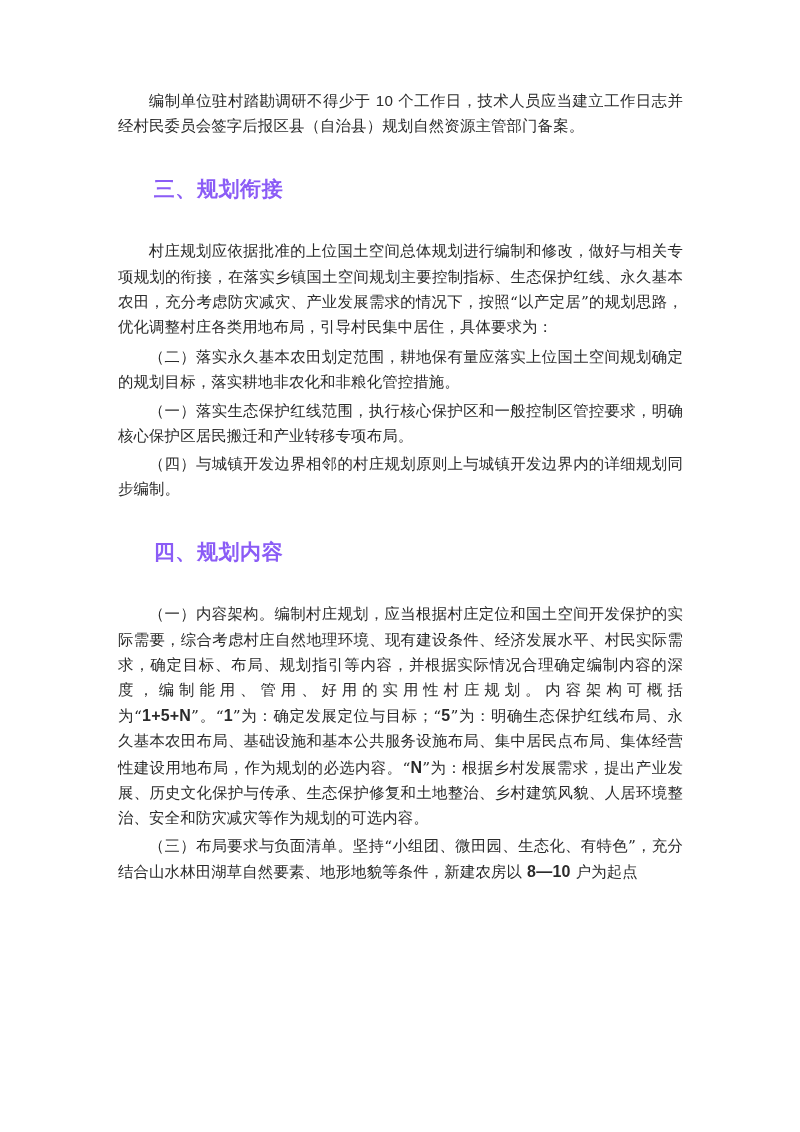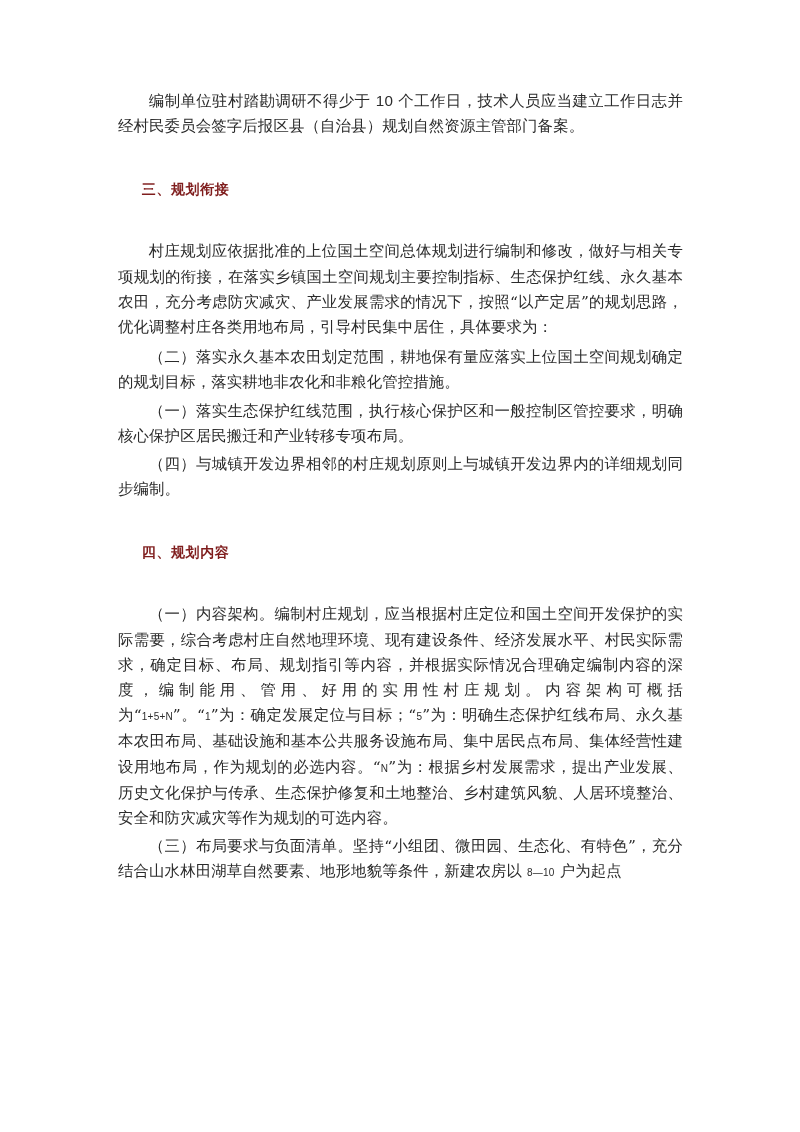--- a/index.html
+++ b/index.html
@@ -45,43 +45,43 @@
     letter-spacing: 0.15px;
   }
 
   .para + .para {
     margin-top: 3px;
   }
 
   
   .heading {
     font-family: "Liberation Sans", "DejaVu Sans", sans-serif;
-    font-size: 14px;
+    font-size: 21px;
     font-weight: bold;
-    color: #7f1d1d;
+    color: #8b5cf6;
     margin: 0;
     letter-spacing: 0.6px;
     text-indent: 1.7em;
     line-height: 24px;
   }
 
   .gap-before-heading { height: 38px; }
   .gap-after-heading  { height: 38px; }
   .gap-sm             { height: 5px; }
 
   
   .num {
     font-family: "Liberation Sans", "DejaVu Sans", sans-serif;
     font-size: 15.2px;
     letter-spacing: 0.2px;
   }
   .numb {
     font-family: "Liberation Sans", "DejaVu Sans", sans-serif;
-    font-size: 10px;
-    font-weight: normal;
+    font-size: 16px;
+    font-weight: bold;
     letter-spacing: 0.2px;
   }
 
   
   .footer {
     position: absolute;
     left: 0;
     top: 1028px;
     width: 800px;
     text-align: center;

